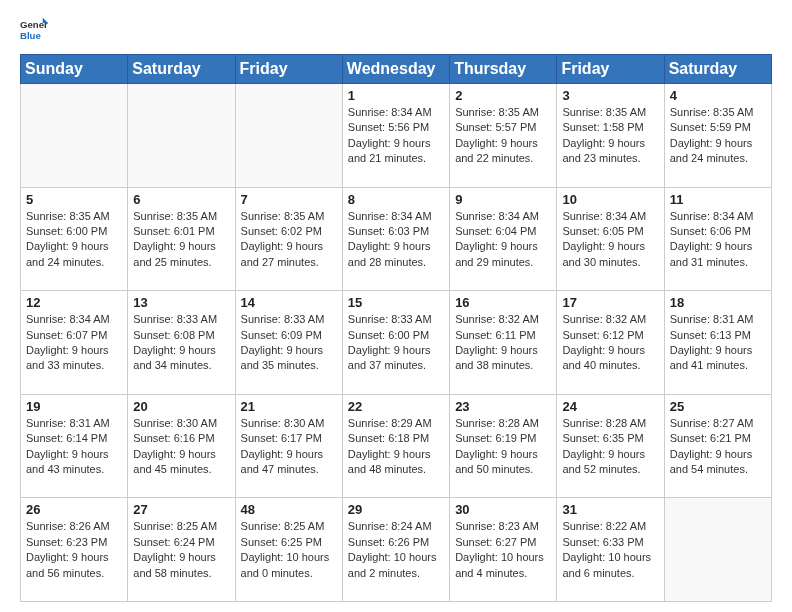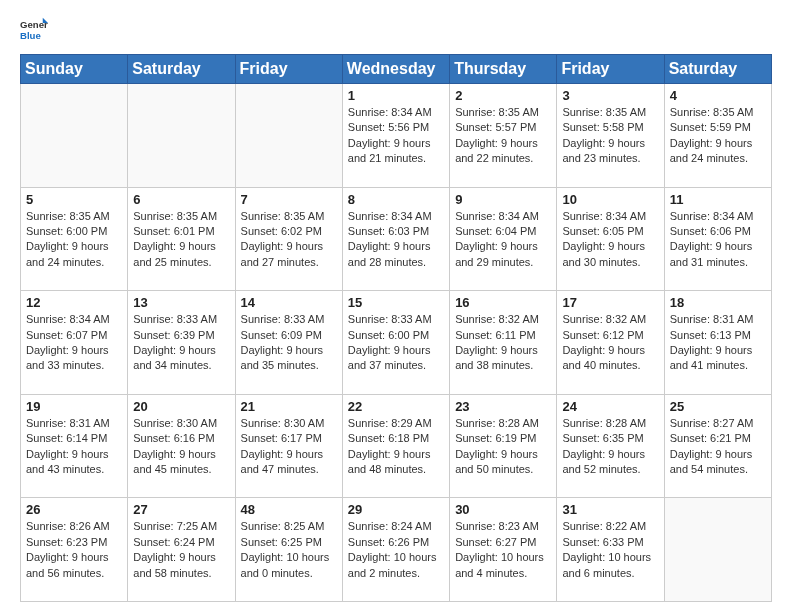--- a/index.html
+++ b/index.html
@@ -142,21 +142,21 @@
           <td>
             <span class="day-number">2</span>
             <div class="day-info">Sunrise: 8:35 AM
 Sunset: 5:57 PM
 Daylight: 9 hours
 and 22 minutes.</div>
           </td>
           <td>
             <span class="day-number">3</span>
             <div class="day-info">Sunrise: 8:35 AM
-Sunset: 5:58 PM
+Sunset: 1:58 PM
 Daylight: 9 hours
 and 23 minutes.</div>
           </td>
           <td>
             <span class="day-number">4</span>
             <div class="day-info">Sunrise: 8:35 AM
 Sunset: 5:59 PM
 Daylight: 9 hours
 and 24 minutes.</div>
           </td>
@@ -216,21 +216,21 @@
           <td>
             <span class="day-number">12</span>
             <div class="day-info">Sunrise: 8:34 AM
 Sunset: 6:07 PM
 Daylight: 9 hours
 and 33 minutes.</div>
           </td>
           <td>
             <span class="day-number">13</span>
             <div class="day-info">Sunrise: 8:33 AM
-Sunset: 6:39 PM
+Sunset: 6:08 PM
 Daylight: 9 hours
 and 34 minutes.</div>
           </td>
           <td>
             <span class="day-number">14</span>
             <div class="day-info">Sunrise: 8:33 AM
 Sunset: 6:09 PM
 Daylight: 9 hours
 and 35 minutes.</div>
           </td>
@@ -317,21 +317,21 @@
         <tr>
           <td>
             <span class="day-number">26</span>
             <div class="day-info">Sunrise: 8:26 AM
 Sunset: 6:23 PM
 Daylight: 9 hours
 and 56 minutes.</div>
           </td>
           <td>
             <span class="day-number">27</span>
-            <div class="day-info">Sunrise: 7:25 AM
+            <div class="day-info">Sunrise: 8:25 AM
 Sunset: 6:24 PM
 Daylight: 9 hours
 and 58 minutes.</div>
           </td>
           <td>
             <span class="day-number">48</span>
             <div class="day-info">Sunrise: 8:25 AM
 Sunset: 6:25 PM
 Daylight: 10 hours
 and 0 minutes.</div>

